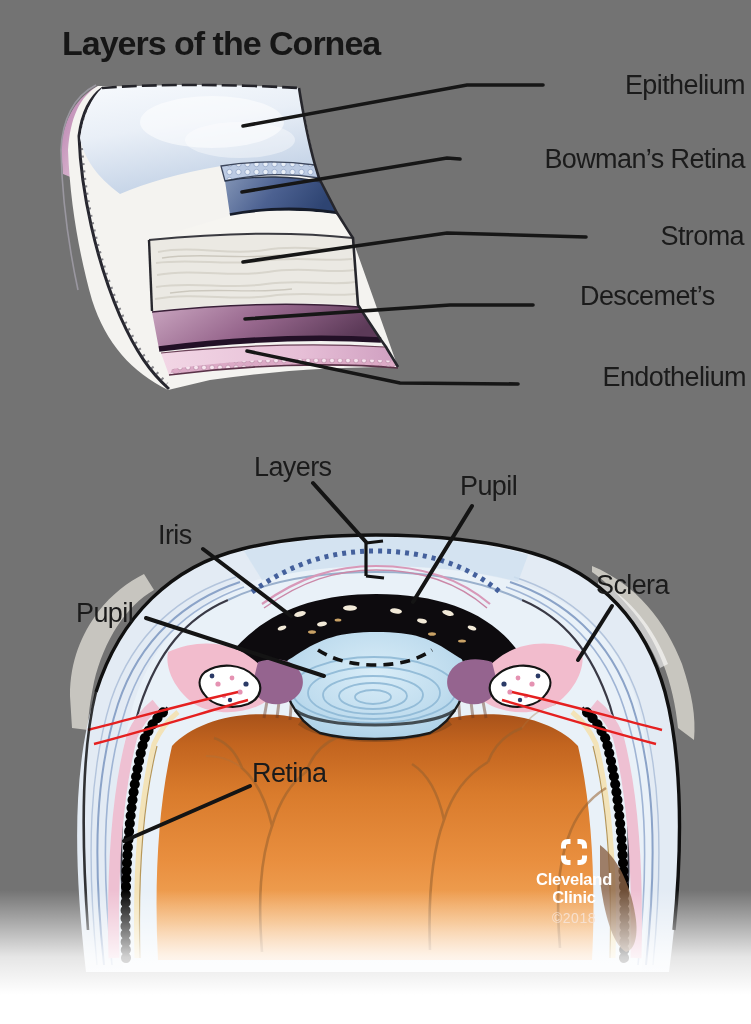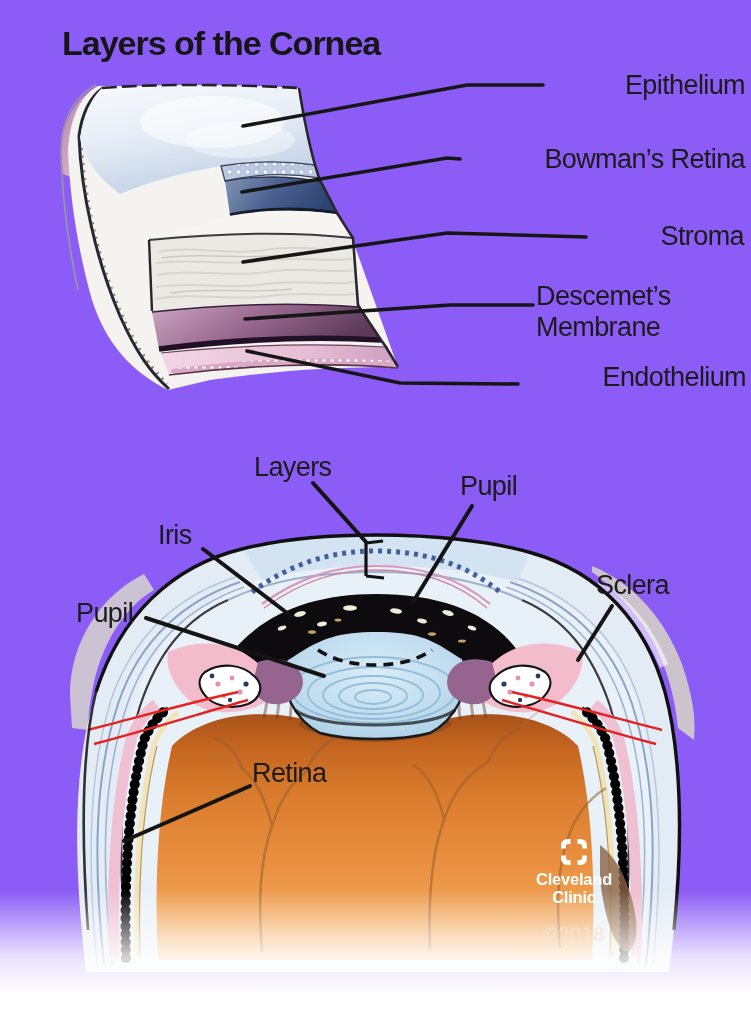--- a/index.html
+++ b/index.html
@@ -1,27 +1,27 @@
 <!DOCTYPE html>
 <html><head>
 <meta charset="utf-8">
 <style>
   html,body{margin:0;padding:0;background:#fff;}
-  .page{position:relative;width:751px;height:1024px;background:#8b5cf6;overflow:hidden;
+  .page{position:relative;width:751px;height:1024px;background:#737373;overflow:hidden;
         font-family:"Liberation Sans",sans-serif;}
   .stage{position:absolute;left:0;top:0;width:751px;height:1024px;}
   .title{position:absolute;left:62px;top:24px;font-size:34px;font-weight:700;color:#161616;
          letter-spacing:-1px;white-space:nowrap;}
   .lbl{position:absolute;font-size:27px;font-weight:400;color:#1b1b1b;letter-spacing:-0.6px;
        white-space:nowrap;line-height:1.1;}
-  .lbl2{line-height:31px;}
+  .lbl2{line-height:31px;margin-left:44px;}
   .logo{position:absolute;left:521px;top:838px;width:106px;text-align:center;color:#ffffff;}
   .logo .mark{display:block;margin:0 auto 4px auto;}
   .logo .nm{font-size:16.5px;font-weight:700;line-height:1.12;letter-spacing:-0.2px;}
-  .logo .cp{font-size:20px;font-weight:400;color:#f8e2d2;opacity:.95;margin-top:16px;letter-spacing:.5px;}
+  .logo .cp{font-size:14px;font-weight:400;color:#f8e2d2;opacity:.95;margin-top:3px;letter-spacing:.5px;}
 </style>
 </head>
 <body>
 
 <div class="page">
 
   <svg class="stage" width="751" height="1024" viewBox="0 0 751 1024">
     <defs>
       <linearGradient id="epiGrad" x1="0" y1="0" x2="0.35" y2="1">
         <stop offset="0" stop-color="#f7fafd"></stop>
@@ -308,21 +308,20 @@
     </g>
   </svg>
 
   <div class="title">Layers of the Cornea</div>
 
   <div class="lbl" style="right:6px;top:71px">Epithelium</div>
   <div class="lbl" style="right:6px;top:145px">Bowman’s Retina</div>
   <div class="lbl" style="right:7px;top:222px">Stroma</div>
   <div class="lbl lbl2" style="left:536px;top:281px">
     <div>Descemet’s</div>
-    <div>Membrane</div>
   </div>
   <div class="lbl" style="right:5px;top:363px">Endothelium</div>
 
   <div class="lbl" style="left:254px;top:453px">Layers</div>
   <div class="lbl" style="left:460px;top:472px">Pupil</div>
   <div class="lbl" style="left:158px;top:521px">Iris</div>
   <div class="lbl" style="left:76px;top:599px">Pupil</div>
   <div class="lbl" style="left:596px;top:571px">Sclera</div>
   <div class="lbl" style="left:252px;top:759px">Retina</div>
 

